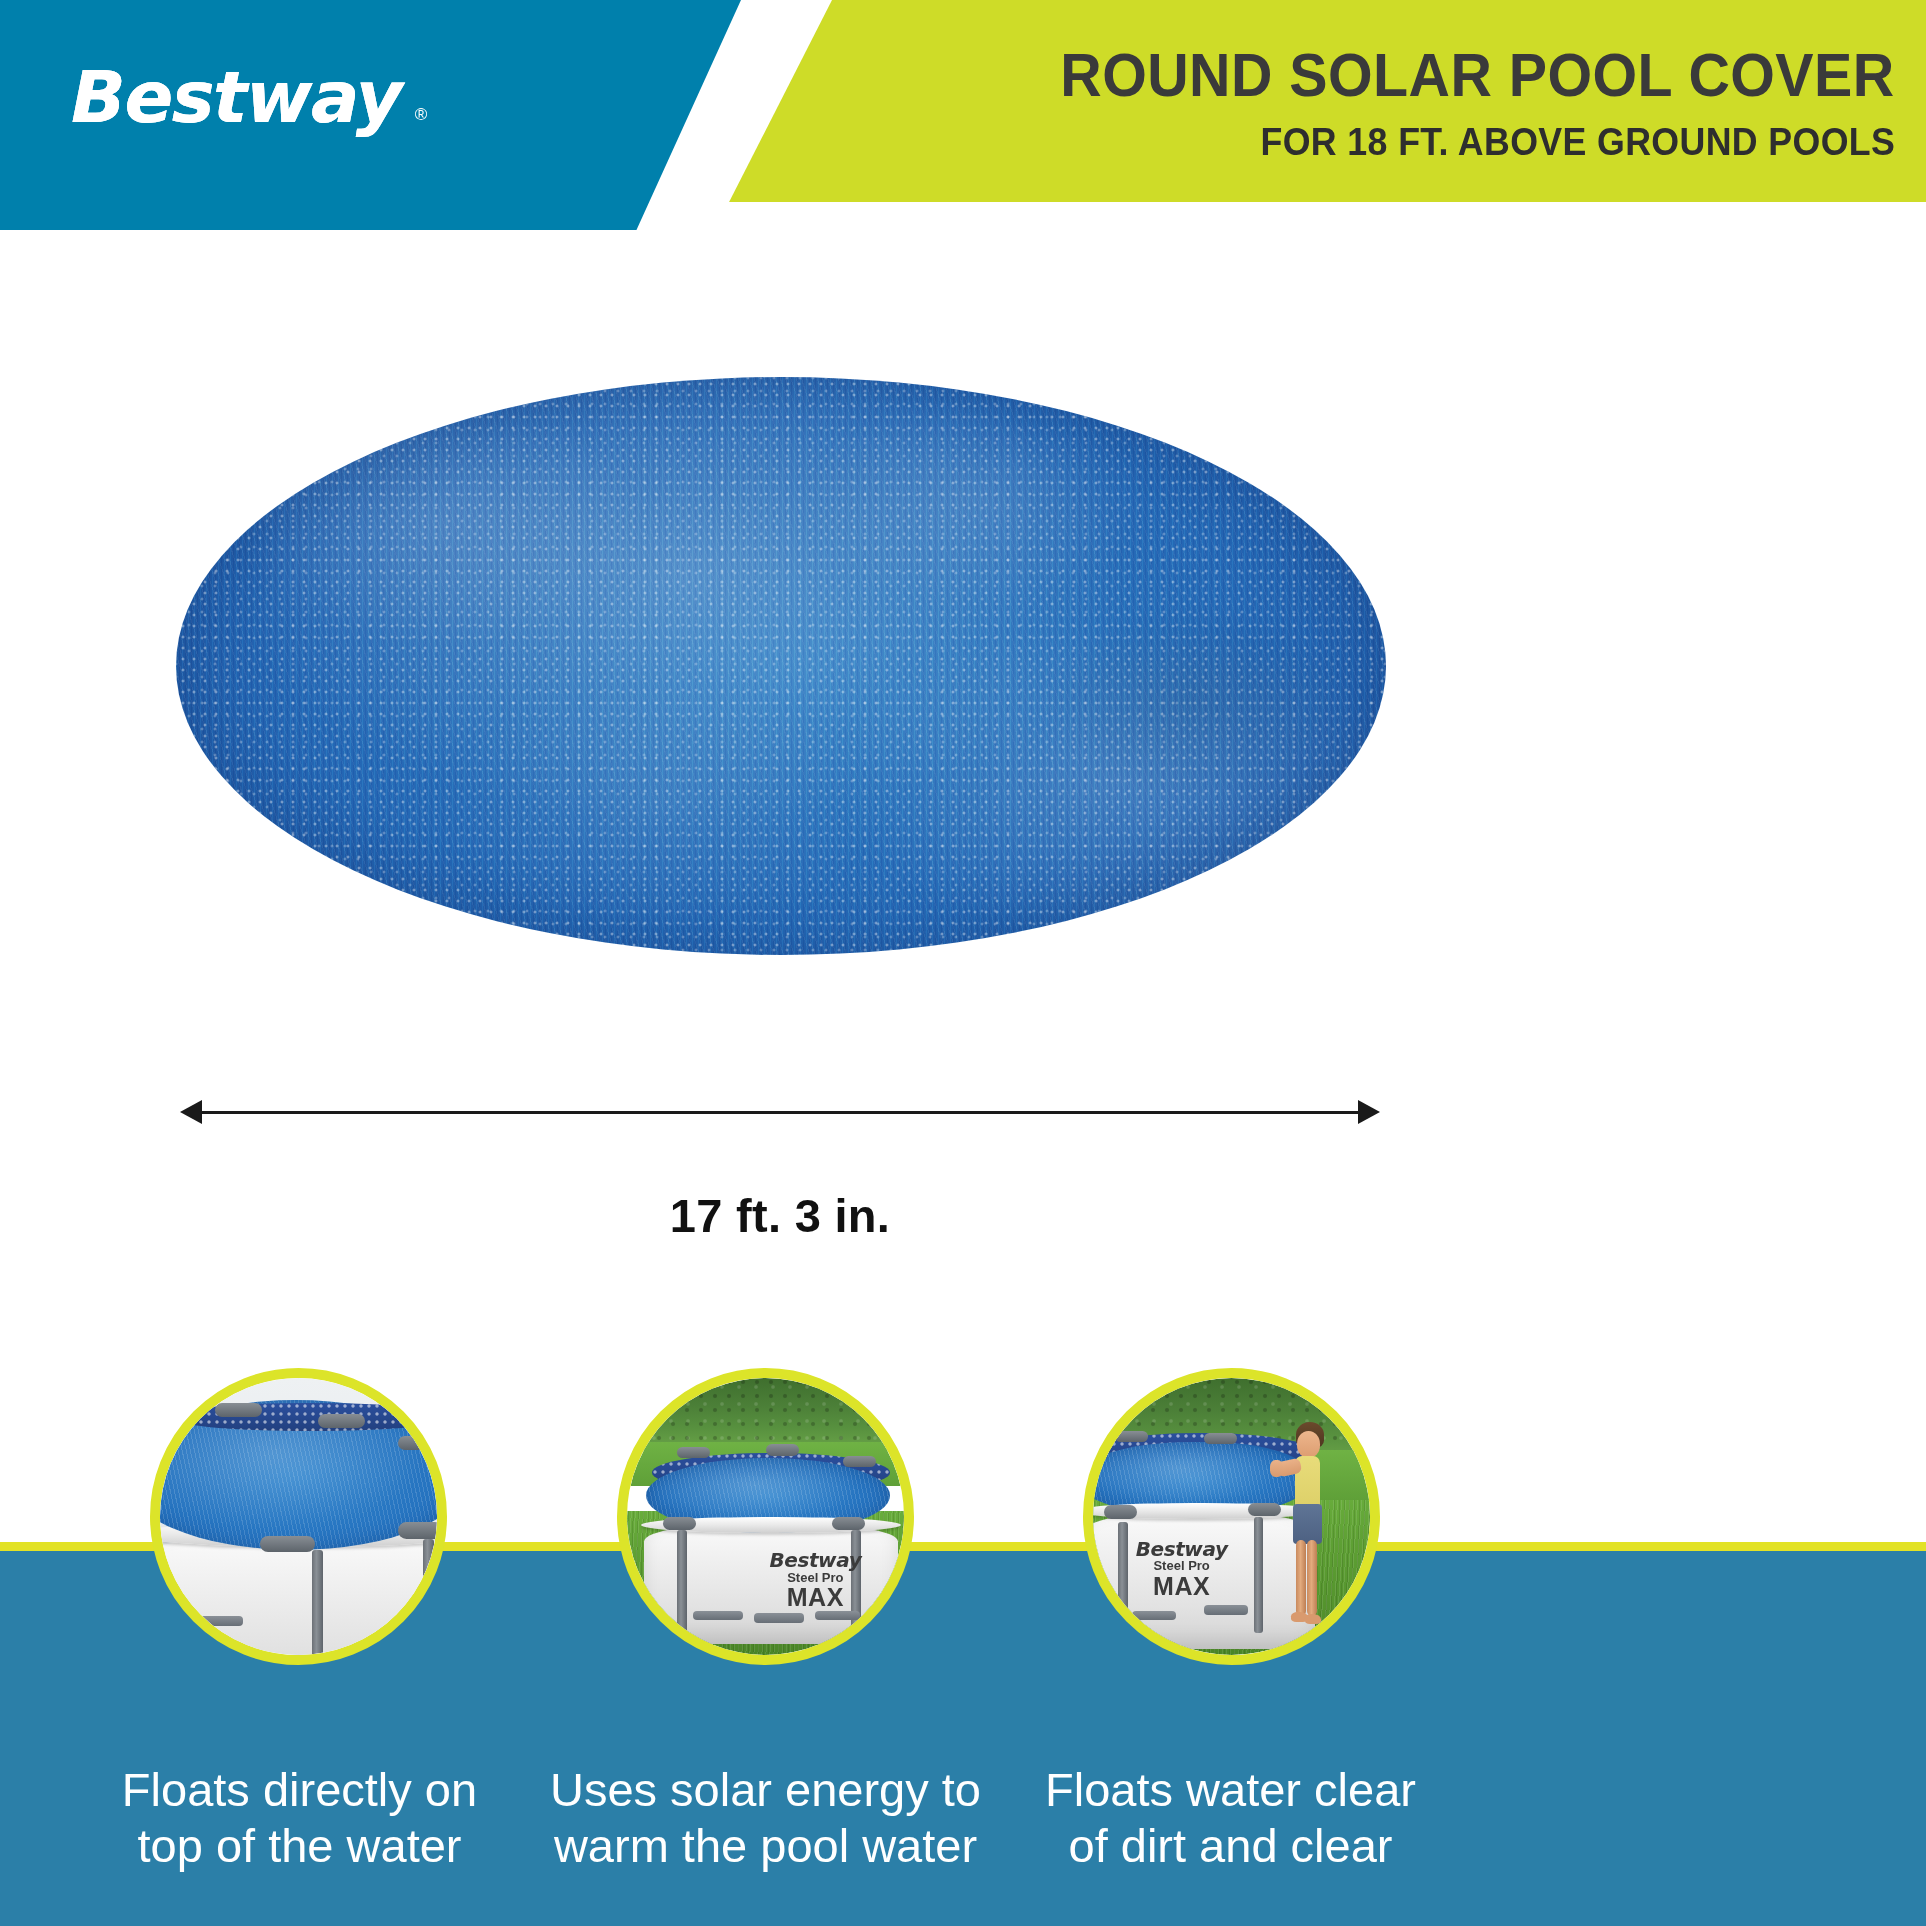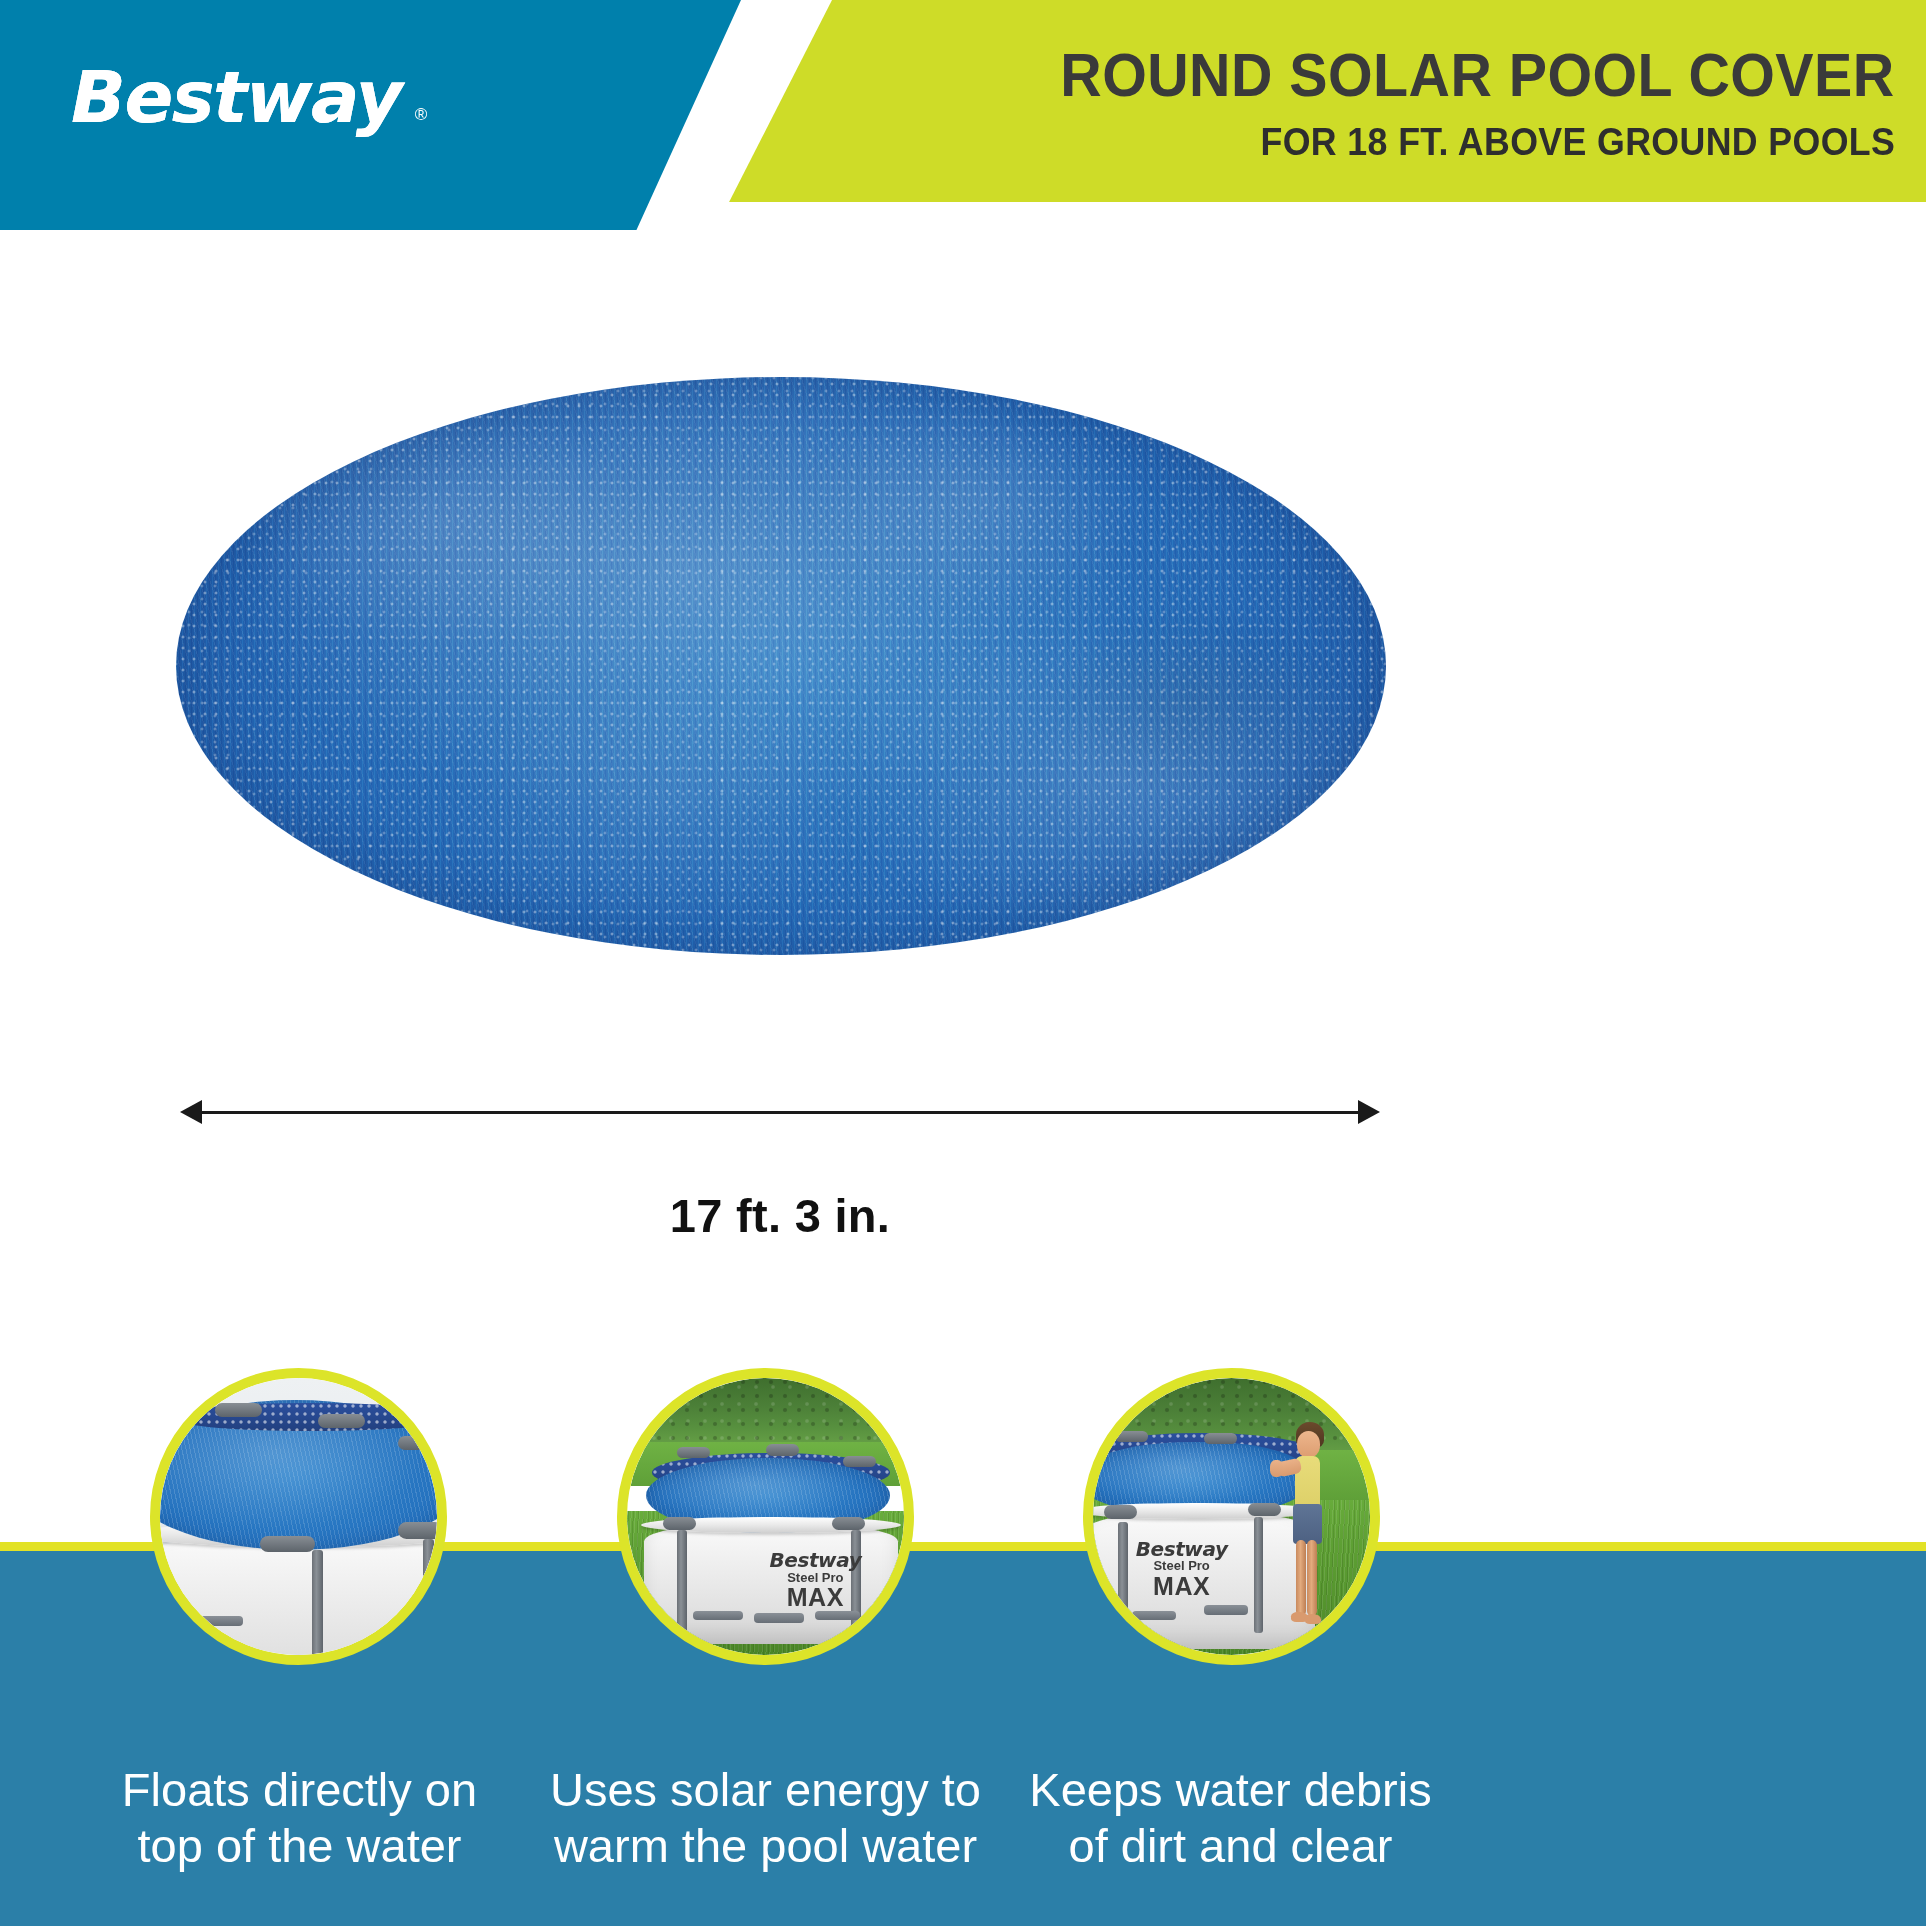--- a/index.html
+++ b/index.html
@@ -320,18 +320,18 @@
 
   <div class="cap c2">
     <div>Uses solar energy to</div>
     <div>warm the pool water</div>
   </div>
   <div class="cap c1">
     <div>Floats directly on</div>
     <div>top of the water</div>
   </div>
   <div class="cap c3">
-    <div>Keeps water debris</div>
+    <div>Floats water clear</div>
     <div>of dirt and clear</div>
   </div>
 
 </div>
 
 
 </body></html>

